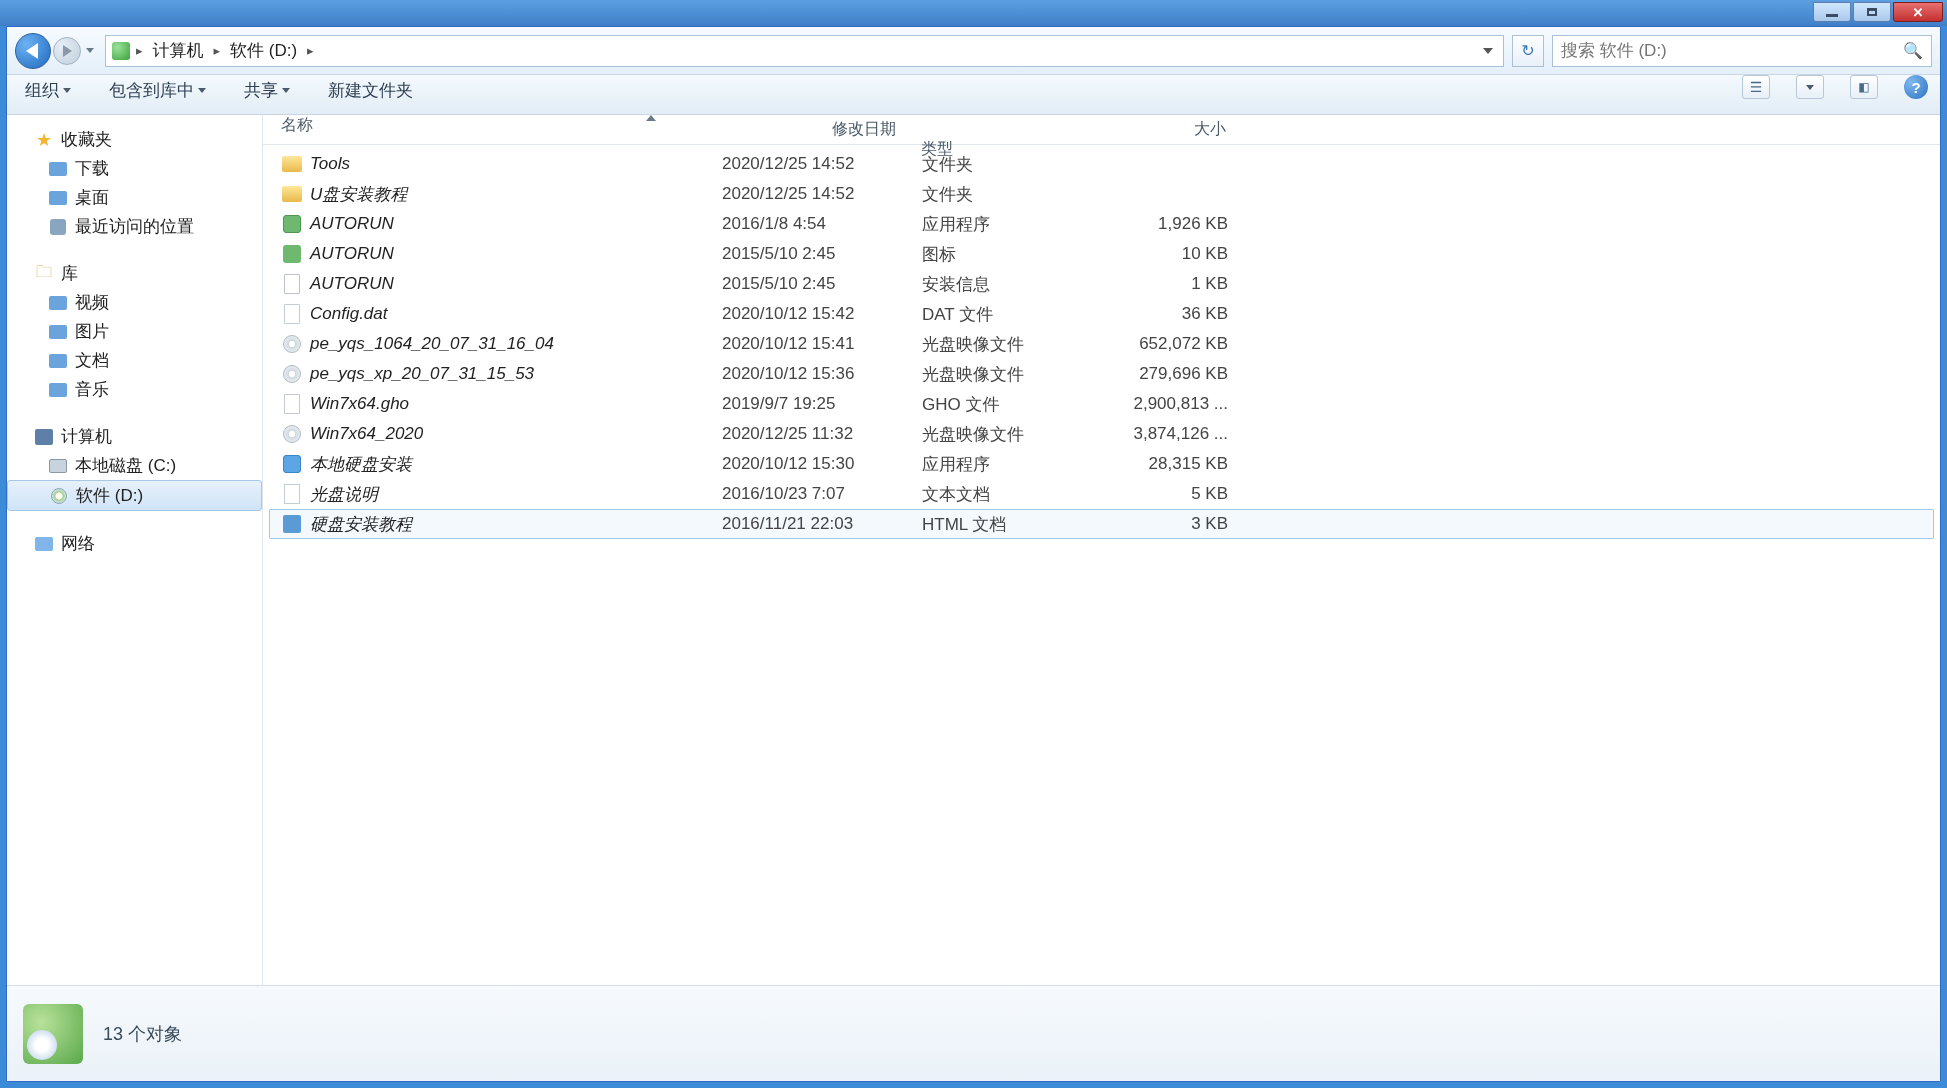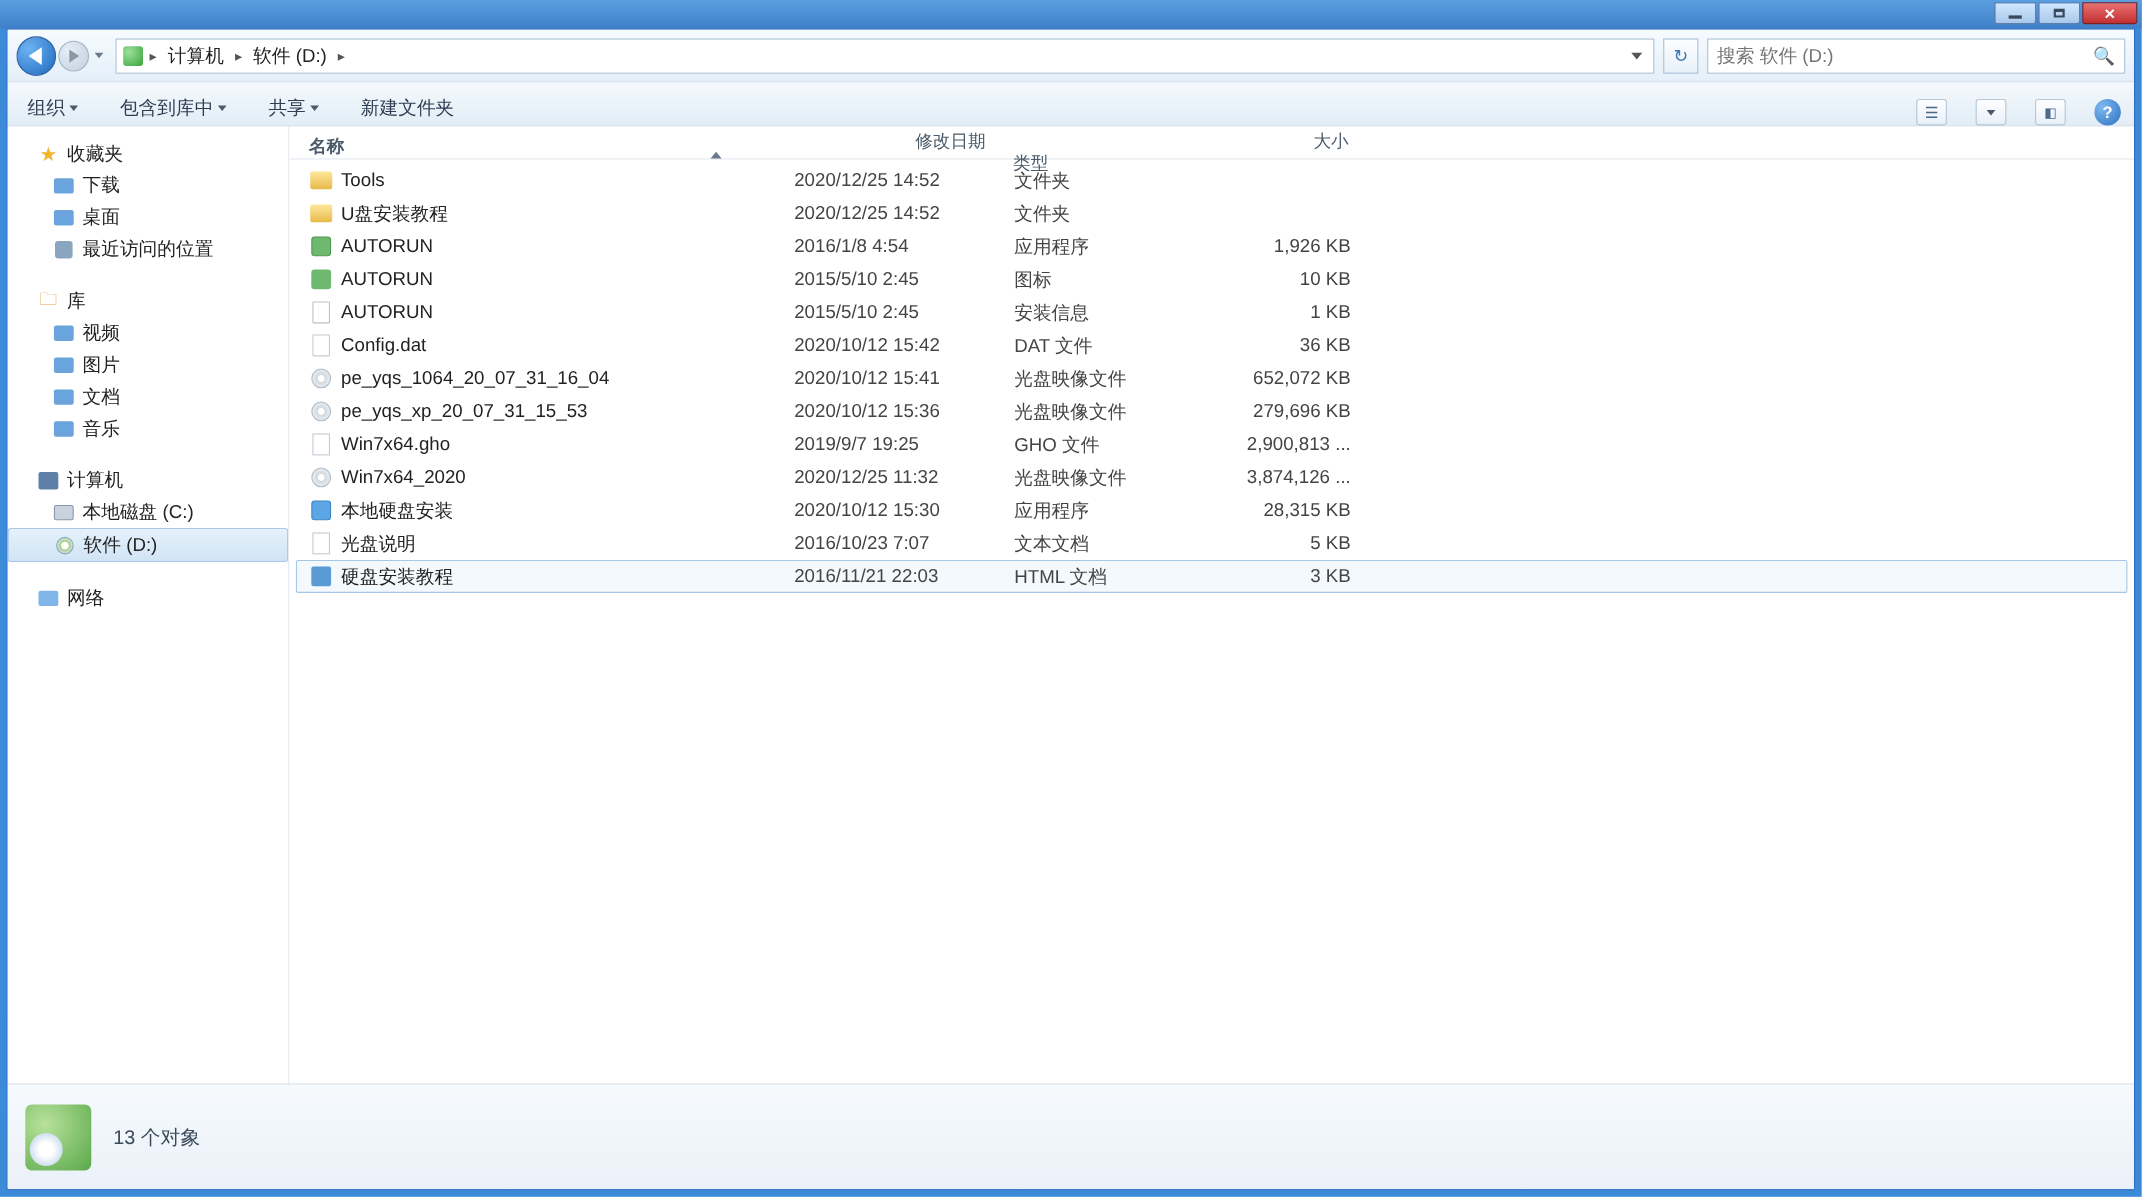--- a/index.html
+++ b/index.html
@@ -40,21 +40,21 @@
 .addr-drop { width: 20px; height: 100%; display: flex; align-items: center; justify-content: center; border-left: 1px solid transparent; cursor: pointer; }
 .addr-drop-tri { width:0;height:0;border-left:5px solid transparent;border-right:5px solid transparent;border-top:6px solid #555; }
 .refresh-btn { width: 32px; height: 32px; border: 1px solid #aac1d8; background: linear-gradient(to bottom, #fdfeff, #e8f0f8); display:flex;align-items:center;justify-content:center;cursor:pointer; }
 .refresh-glyph { color:#3b77b8; font-size:16px; }
 
 .search-box { width: 380px; height: 32px; background: #fff; border: 1px solid #aac1d8; display: flex; align-items: center; padding: 0 8px; gap: 6px; }
 .search-input { flex:1; border:none; outline:none; font-size:17px; color:#555; }
 .search-icon { color:#5a7fae; font-size:16px; }
 
 
-.toolbar-row { height: 40px; background: linear-gradient(to bottom, #f4f9fd, #e2edf6); display: flex; align-items: flex-end; padding: 0 12px; gap: 26px; border-bottom: 1px solid #c9d6e4; }
+.toolbar-row { height: 40px; background: linear-gradient(to bottom, #f4f9fd, #e2edf6); display: flex; align-items: flex-start; padding: 0 12px; gap: 26px; border-bottom: 1px solid #c9d6e4; }
 .tool-btn { color:#2e3f53; font-size:17px; cursor:pointer; display:flex; align-items:center; gap:4px; padding:4px 6px; }
 .tool-drop { width:0;height:0;border-left:4px solid transparent;border-right:4px solid transparent;border-top:5px solid #4a5a6a; }
 .tool-spacer { flex: 1; }
 .view-btn { width:28px; height:24px; border:1px solid #b6c7d8; background:linear-gradient(to bottom,#fff,#e7eff7); display:flex;align-items:center;justify-content:center;cursor:pointer; border-radius:3px; }
 .help-btn { width:24px;height:24px;border-radius:50%;background:radial-gradient(circle at 30% 30%,#7fb8f0,#2d72c0);color:#fff;display:flex;align-items:center;justify-content:center;font-weight:bold;font-size:15px;cursor:pointer; }
 
 
 .content-area { flex:1; display:flex; min-height: 0; }
 
 
@@ -69,29 +69,29 @@
 .folder-like { width:18px;height:14px;background:#6ba4dd;border-radius:2px; }
 .drive-ico { width:18px;height:14px;background:#c9d3dd;border:1px solid #8a98a8;border-radius:2px; }
 .cd-ico { width:16px;height:16px;border-radius:50%;background:radial-gradient(circle,#fff 30%,#a9d080 40%,#d0e0f0 70%); border:1px solid #8aa;}
 .net-ico { width:18px;height:14px;background:#7fb5e8;border-radius:2px;position:relative; }
 .comp-ico{ width:18px;height:16px;background:#5d7fa8;border-radius:2px; }
 
 
 .file-area { flex:1; display:flex; flex-direction:column; background:#fff; }
 .column-headers { display:flex; height:30px; align-items:center; border-bottom:1px solid #e3e8ee; font-size:16px; color:#4a5a6a; padding-left: 6px; }
 .col { padding:0 12px; border-right:1px solid transparent; display:flex; align-items:center; height:100%; cursor:pointer;}
-.col-name{ width:440px; display:flex;align-items:flex-end;gap:20px;font-weight:bold;} 
+.col-name{ width:440px; display:flex;align-items:flex-start;gap:20px;} 
 .col-date{ width:200px;justify-content:flex-end;} .col-type{ width:200px;margin-top:40px;} .col-size{ width:130px; justify-content:flex-end;}
 .sort-tri{ width:0;height:0;border-left:5px solid transparent;border-right:5px solid transparent;border-bottom:6px solid #6a7a8a; margin-left:auto; margin-right:40px; }
 
 .file-rows { flex:1; overflow-y:auto; padding:4px 6px; }
 .file-row { display:flex; align-items:center; height:30px; font-size:17px; color:#222; cursor:pointer; border:1px solid transparent; border-radius:2px; }
 .file-row.focused { border:1px solid #a6c7e6; background:#f4f9fd; }
 .cell { padding:0 12px; }
-.cell-name{ width:440px; display:flex;align-items:center;gap:8px;}
+.cell-name{ width:440px; display:flex;align-items:center;gap:8px;font-style:italic;}
 .cell-date{ width:200px; color:#444;} .cell-type{ width:200px; color:#444;} .cell-size{ width:130px; text-align:right; color:#444;}
 .fico{ width:20px;height:20px;display:flex;align-items:center;justify-content:center;flex-shrink:0; }
 .ico-folder{ background:linear-gradient(to bottom,#ffe79a,#e8b94a);border-radius:2px;width:20px;height:16px; }
 .ico-exe{ background:#6fb870;border-radius:3px;width:18px;height:18px; border:1px solid #4f9850;}
 .ico-ico{ background:#6fb870;border-radius:3px;width:18px;height:18px; }
 .ico-inf{ width:16px;height:20px;background:#fff;border:1px solid #b8c2cc;border-radius:1px;position:relative; }
 .ico-dat{ width:16px;height:20px;background:#fff;border:1px solid #c2ccd6;border-radius:1px; }
 .ico-iso{ width:18px;height:18px;border-radius:50%;background:radial-gradient(circle,#fff 25%,#d0d8e0 30%,#e8ecf0 70%);border:1px solid #b0bac4; }
 .ico-gho{ width:16px;height:20px;background:#fff;border:1px solid #c2ccd6; }
 .ico-app{ width:18px;height:18px;background:#5da6e6;border-radius:3px; border:1px solid #3d86c6;}

